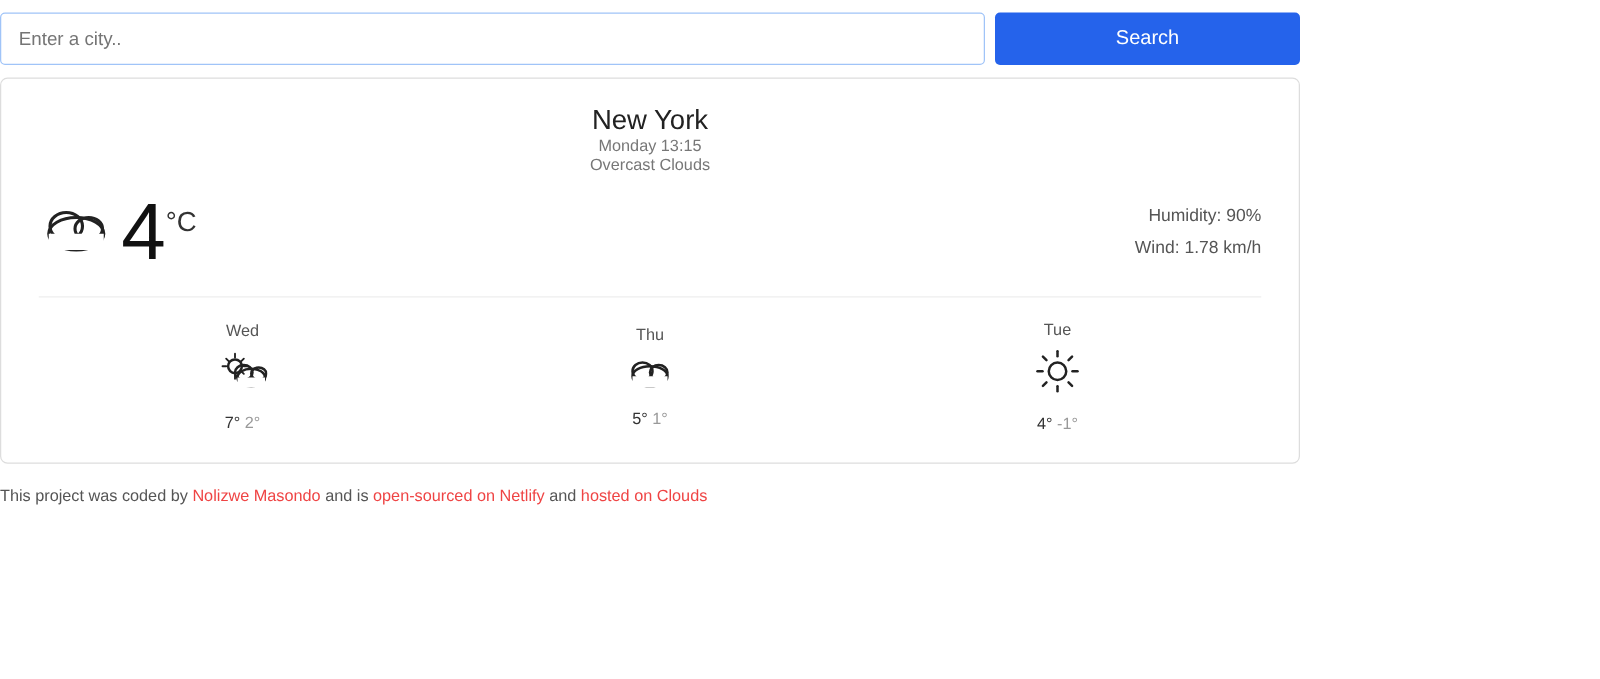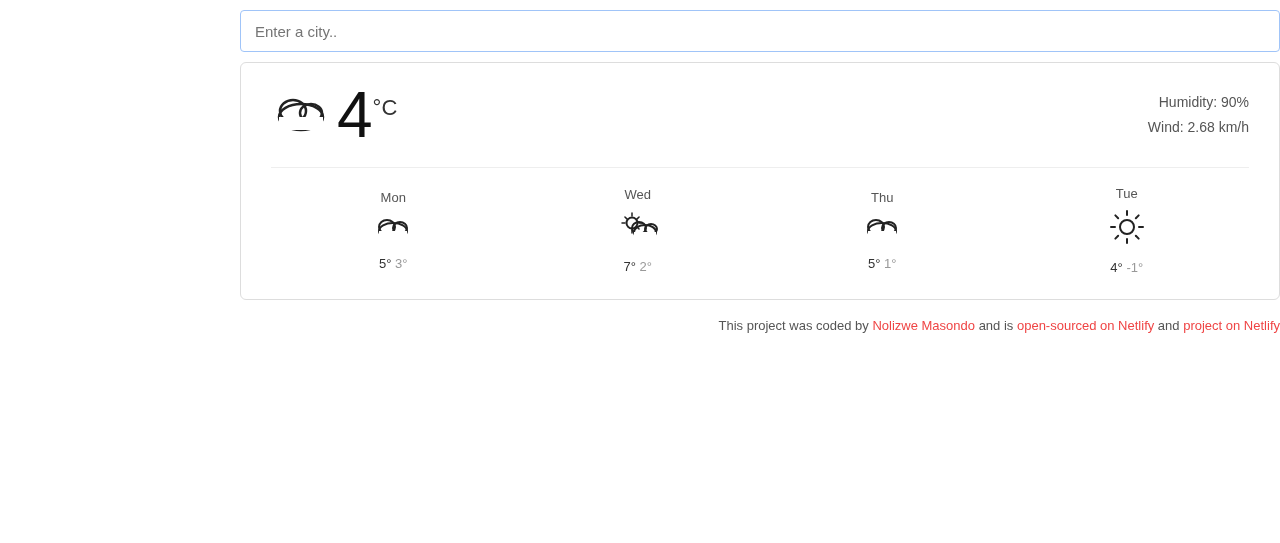--- a/index.html
+++ b/index.html
@@ -10,21 +10,21 @@
       min-height: 543px;
       display: flex;
       flex-direction: column;
       align-items: center;
     }
 
     .app-wrapper {
       width: 1280px;
       display: flex;
       flex-direction: column;
-      align-items: flex-end;
+      align-items: flex-start;
       padding-top: 0;
     }
 
     .search-section {
       display: flex;
       flex-direction: row;
       align-items: center;
       width: 1040px;
       margin-top: 10px;
       gap: 8px;
@@ -170,60 +170,56 @@
       text-decoration: none;
     }
   </style>
 </head>
 <body>
 
 <div class="app-wrapper">
 
   <div class="search-section">
     <input class="search-input" type="text" placeholder="Enter a city.." style="">
+    <button class="search-button">Search</button>
   </div>
 
   <div class="weather-card">
 
+    <div class="city-header">
+      <div class="city-name">New York</div>
+      <div class="city-datetime">Monday 13:15</div>
+      <div class="city-condition">Overcast Clouds</div>
+    </div>
 
     <div class="current-weather">
 
       <div class="temp-icon-group">
 
         <span class="cloud-icon">
           <svg width="60" height="44" viewBox="0 0 60 44" fill="none" xmlns="http://www.w3.org/2000/svg">
             <ellipse cx="30" cy="28" rx="22" ry="13" stroke="#222" stroke-width="2.5" fill="none"></ellipse>
             <ellipse cx="22" cy="22" rx="13" ry="11" stroke="#222" stroke-width="2.5" fill="none"></ellipse>
             <ellipse cx="40" cy="24" rx="11" ry="9" stroke="#222" stroke-width="2.5" fill="none"></ellipse>
             <rect x="8" y="28" width="44" height="13" fill="#fff"></rect>
           </svg>
         </span>
         <span class="temp-display">
           <span>4</span><span class="temp-unit">°C</span>
         </span>
       </div>
 
       <div class="humidity-wind">
         <div>Humidity: 90%</div>
-        <div>Wind: 2.68 km/h</div>
+        <div>Wind: 1.78 km/h</div>
       </div>
 
     </div>
 
     <div class="forecast-row" id="forecast-row">
-    <div class="forecast-day">
-          <div class="forecast-day-label">Mon</div>
-          <div class="forecast-icon"><svg width="38" height="28" viewBox="0 0 38 28" fill="none" xmlns="http://www.w3.org/2000/svg">
-      <ellipse cx="19" cy="18" rx="14" ry="8" stroke="#222" stroke-width="2" fill="none"></ellipse>
-      <ellipse cx="13" cy="14" rx="8" ry="7" stroke="#222" stroke-width="2" fill="none"></ellipse>
-      <ellipse cx="26" cy="15" rx="7" ry="6" stroke="#222" stroke-width="2" fill="none"></ellipse>
-      <rect x="5" y="18" width="28" height="9" fill="#fff"></rect>
-    </svg></div>
-          <div class="forecast-temps"><span class="high">5°</span> <span class="low">3°</span></div>
-        </div>
         <div class="forecast-day">
           <div class="forecast-day-label">Wed</div>
           <div class="forecast-icon"><svg width="40" height="34" viewBox="0 0 40 34" fill="none" xmlns="http://www.w3.org/2000/svg">
 
       <circle cx="14" cy="13" r="5.5" stroke="#222" stroke-width="2" fill="none"></circle>
       <line x1="14" y1="3" x2="14" y2="6" stroke="#222" stroke-width="1.5" stroke-linecap="round"></line>
       <line x1="14" y1="20" x2="14" y2="23" stroke="#222" stroke-width="1.5" stroke-linecap="round"></line>
       <line x1="4" y1="13" x2="7" y2="13" stroke="#222" stroke-width="1.5" stroke-linecap="round"></line>
       <line x1="21" y1="13" x2="24" y2="13" stroke="#222" stroke-width="1.5" stroke-linecap="round"></line>
       <line x1="6.93" y1="6.93" x2="9.12" y2="9.12" stroke="#222" stroke-width="1.5" stroke-linecap="round"></line>
@@ -260,16 +256,16 @@
       <line x1="29.66" y1="6.34" x2="26.83" y2="9.17" stroke="#222" stroke-width="2" stroke-linecap="round"></line>
       <line x1="9.17" y1="26.83" x2="6.34" y2="29.66" stroke="#222" stroke-width="2" stroke-linecap="round"></line>
     </svg></div>
           <div class="forecast-temps"><span class="high">4°</span> <span class="low">-1°</span></div>
         </div>
       </div>
 
   </div>
 
   <div class="footer">
-    <span>This project was coded by </span><a href="#">Nolizwe Masondo</a><span> and is </span><a href="#">open-sourced on Netlify</a><span> and </span><a href="#">project on Netlify</a>
+    <span>This project was coded by </span><a href="#">Nolizwe Masondo</a><span> and is </span><a href="#">open-sourced on Netlify</a><span> and </span><a href="#">hosted on Clouds</a>
   </div>
 
 </div>
 
 </body></html>

